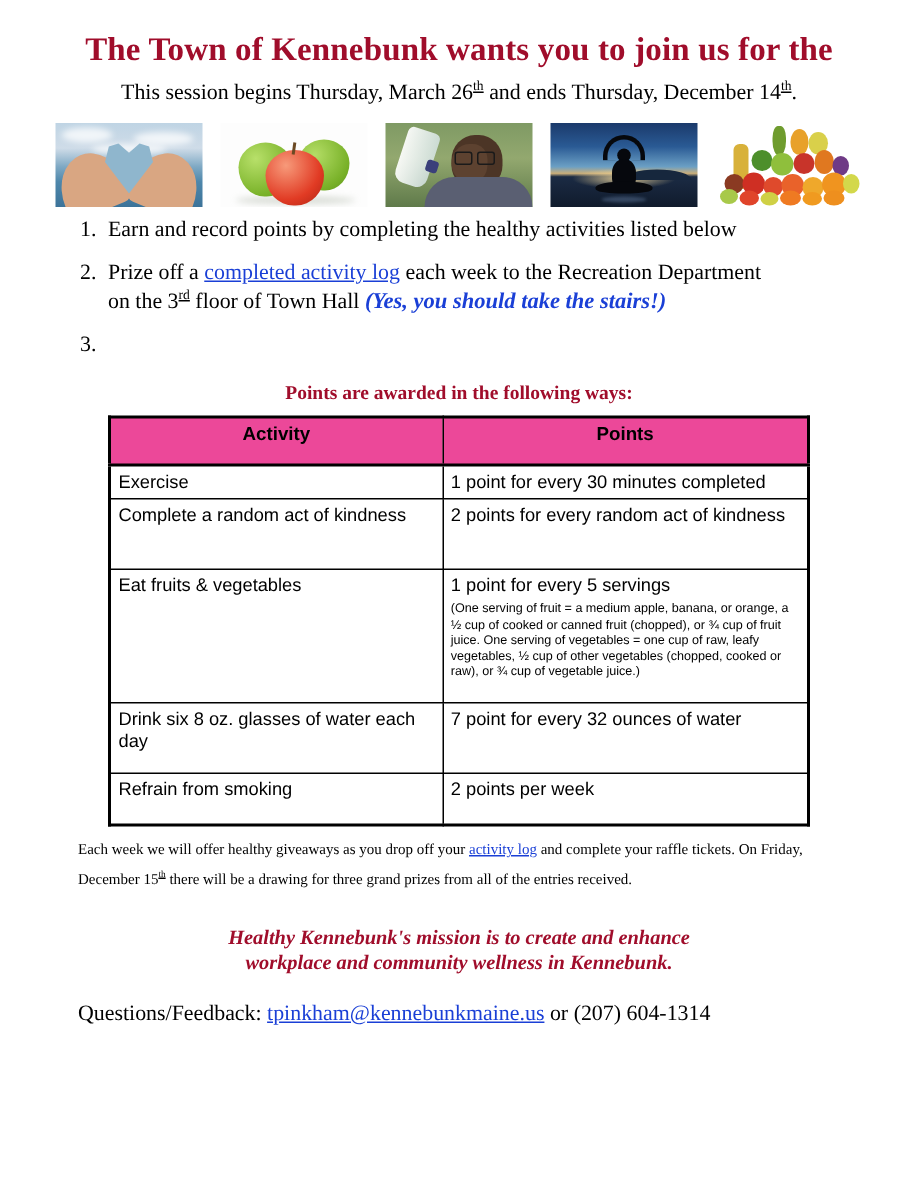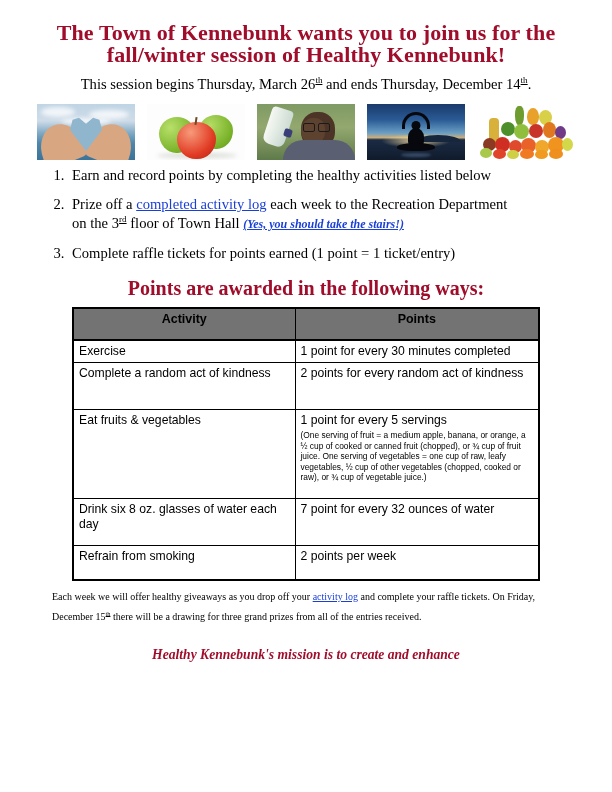--- a/index.html
+++ b/index.html
@@ -199,21 +199,21 @@
     font-size: 15px;
     text-align: center;
     margin: 0;
     padding: 20px 0 0 0;
   }
   .points-head {
     color: #A00D2B;
     font-family: "Liberation Serif", serif;
     font-weight: bold;
     font-style: normal;
-    font-size: 20px;
+    font-size: 13px;
     text-align: center;
     margin: 0;
     padding: 14px 0 7px 0;
   }
 
   
   ol.steps {
     margin: 0;
     padding: 6px 30px 0 68px;
     list-style: decimal;
@@ -225,41 +225,40 @@
     padding-left: 4px;
   }
   ol.steps li:last-child { margin-bottom: 0; }
 
   a.doclink {
     color: #1A3FD6;
     text-decoration: underline;
   }
   .note-link {
     color: #1A3FD6;
-    text-decoration: underline;
     font-style: italic;
     font-weight: bold;
-    font-size: 12px;
+    font-size: 15px;
   }
 
   
   .tbl-wrap { padding: 0 0 0 0; display: flex; justify-content: center; }
   table.points {
     border-collapse: collapse;
     width: 466px;
     font-family: "Liberation Sans", sans-serif;
     table-layout: fixed;
   }
   table.points th, table.points td {
     border: 1px solid #000000;
     vertical-align: top;
     padding: 3px 5px 3px 5px;
   }
   table.points thead th {
-    background: #737373;
+    background: #ec4899;
     text-align: center;
     font-size: 12.5px;
     font-weight: bold;
     height: 24px;
     vertical-align: top;
     padding-top: 3px;
   }
   table.points tbody td {
     font-size: 12.2px;
     line-height: 15px;
@@ -305,21 +304,20 @@
     padding: 18px 0 0 52px;
   }
 </style>
 </head>
 <body>
 
 <div class="page">
 
   <h1 class="title">
     <span>The Town of Kennebunk wants you to join us for the</span><br>
-    <span>fall/winter session of Healthy Kennebunk!</span>
   </h1>
 
   <p class="subtitle"><span>This session begins Thursday, March 26</span><sup class="ord">th</sup><span> and ends Thursday, December 14</span><sup class="ord">th</sup><span>.</span></p>
 
   <div class="photo-strip">
 
     <div class="photo ph-heart">
       <span class="cloud" style="left:4px;top:3px;width:34px;height:10px;"></span>
       <span class="cloud" style="left:52px;top:6px;width:40px;height:9px;"></span>
       <span class="cloud" style="left:24px;top:14px;width:50px;height:7px;"></span>
@@ -386,21 +384,21 @@
 
   <ol class="steps">
     <li>
       <span>Earn and record points by completing the healthy activities listed below</span>
     </li>
     <li>
       <span>Prize off a </span><a class="doclink" href="#">completed activity log</a><span> each week to the Recreation Department</span><br>
       <span>on the 3</span><sup class="ord">rd</sup><span> floor of Town Hall </span><span class="note-link">(Yes, you should take the stairs!)</span>
     </li>
     <li>
-      <span>Complete raffle tickets for points earned (1 point = 1 ticket/entry)</span><br>
+      <br>
     </li>
   </ol>
 
   <p class="points-head">Points are awarded in the following ways:</p>
 
   <div class="tbl-wrap">
     <table class="points">
       <colgroup>
           <col class="c1">
           <col class="c2">
@@ -436,16 +434,18 @@
           <td>2 points per week</td>
         </tr>
       </tbody>
     </table>
   </div>
 
   <p class="para"><span>Each week we will offer healthy giveaways as you drop off your </span><a class="doclink" href="#">activity log</a><span> and complete your raffle tickets. On Friday, December 15</span><sup class="ord">th</sup><span> there will be a drawing for three grand prizes from all of the entries received.</span></p>
 
   <p class="mission">
     <span>Healthy Kennebunk's mission is to create and enhance</span><br>
+    <span>workplace and community wellness in Kennebunk.</span>
   </p>
 
+  <p class="contact"><span>Questions/Feedback: </span><a class="doclink" href="#">tpinkham@kennebunkmaine.us</a><span> or </span><span>(207) 604-1314</span></p>
 
 </div>
 
 </body></html>

